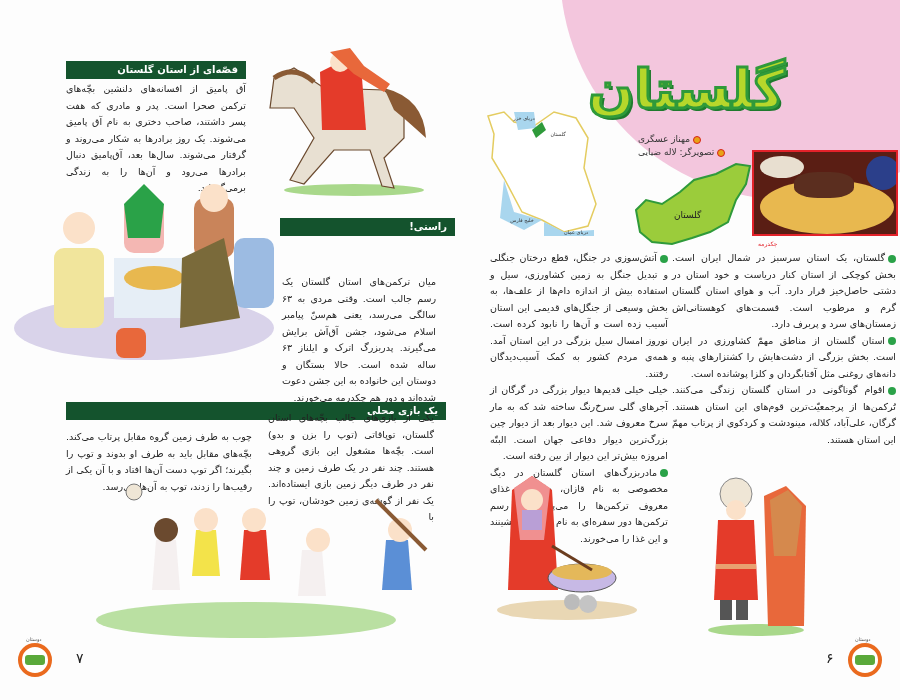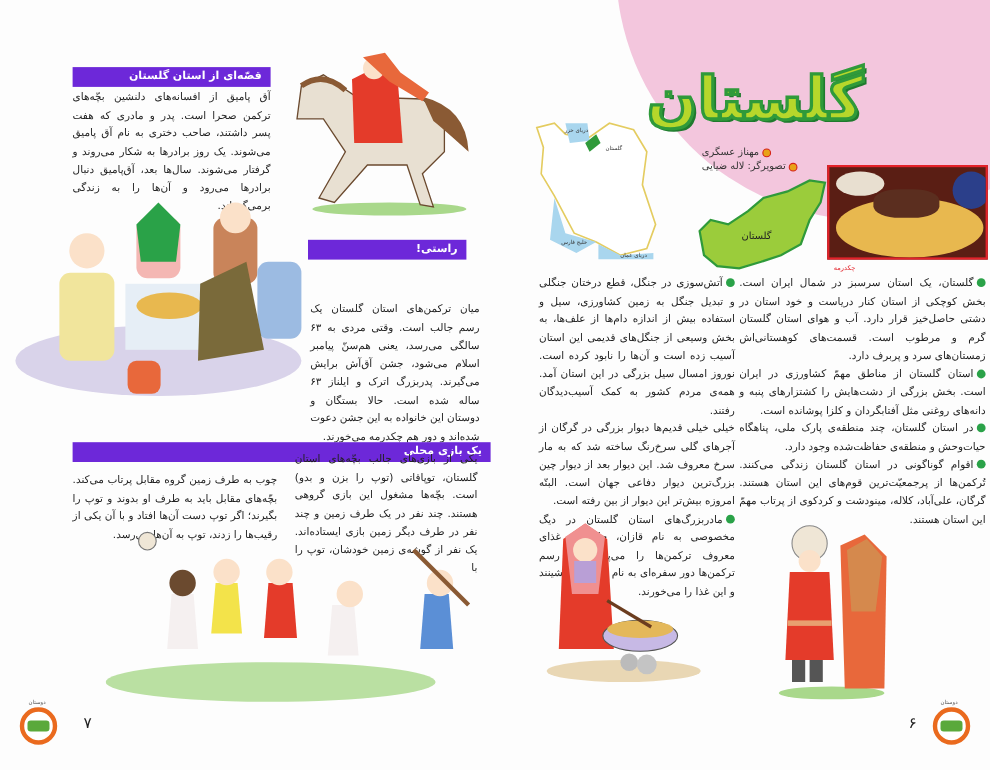--- a/index.html
+++ b/index.html
@@ -3,21 +3,21 @@
 <meta charset="utf-8">
 <style>
   * { box-sizing: border-box; margin: 0; padding: 0; }
   html, body { width: 900px; height: 700px; overflow: hidden; background: #fdfdfd; }
   body { position: relative; font-family: "DejaVu Sans", sans-serif; color: #222; }
   .spread { position: absolute; left: 0; top: 0; width: 900px; height: 700px; background: #fdfdfd; overflow: hidden; }
   .pink-corner { position: absolute; right: -120px; top: -260px; width: 460px; height: 460px; border-radius: 50%; background: #f3c6dd; }
   .abs { position: absolute; }
   .rtl { direction: rtl; text-align: justify; }
   .body-text { font-size: 9.5px; line-height: 16.5px; color: #222; }
-  .red-header { position: absolute; height: 18px; background: #6d28d9; color: #fff; font-size: 10px; font-weight: bold; direction: rtl; padding-right: 8px; line-height: 18px; }
+  .red-header { position: absolute; height: 18px; background: #14532d; color: #fff; font-size: 10px; font-weight: bold; direction: rtl; padding-right: 8px; line-height: 18px; }
   .bullet { display: inline-block; width: 8px; height: 8px; border-radius: 50%; background: #2aa248; margin-left: 3px; vertical-align: middle; }
   .title-main { position: absolute; left: 588px; top: 58px; font-size: 54px; font-weight: bold; color: #b6d72b; -webkit-text-stroke: 3px #2f9a3a; letter-spacing: 1px; direction: rtl; font-family: "DejaVu Sans", sans-serif; text-shadow: 3px 3px 0 #1f7a2e; }
   .credit { position: absolute; left: 638px; font-size: 9px; direction: rtl; color: #333; }
   .credit .dot { display: inline-block; width: 8px; height: 8px; border-radius: 50%; background: #e8a318; border: 1.5px solid #d6221a; margin-left: 3px; vertical-align: middle; }
   .page-num { position: absolute; font-size: 14px; color: #222; }
   .badge { position: absolute; width: 34px; height: 34px; border-radius: 50%; border: 4px solid #ea6a1e; background: #fff; display: flex; align-items: center; justify-content: center; }
   .badge .inner { width: 20px; height: 10px; background: #5aa93b; border-radius: 3px; }
   .badge-label { position: absolute; font-size: 5px; color: #555; }
   .caption { position: absolute; font-size: 6px; color: #e3222a; }
   svg { display: block; }
@@ -60,21 +60,20 @@
     <div class="abs" style="left:6px; top:28px; width:134px; height:54px; border-radius:50%; background:#e8b84f;"></div>
     <div class="abs" style="left:40px; top:20px; width:60px; height:26px; border-radius:40%; background:#5b2e1f;"></div>
     <div class="abs" style="left:6px; top:4px; width:44px; height:22px; border-radius:50%; background:#e8dfd0;"></div>
     <div class="abs" style="left:112px; top:4px; width:34px; height:34px; border-radius:50%; background:#2b3f8a;"></div>
   </div>
   <div class="caption" style="left:758px; top:240px;">چکدرمه</div>
 
   <div class="abs rtl body-text" style="left:672px; top:250px; width:224px;">
     <p><span class="bullet"></span><span>گلستان، یک استان سرسبز در شمال ایران است. بخش کوچکی از استان کنار دریاست و خود استان در دشتی حاصل‌خیز قرار دارد. آب و هوای استان گلستان گرم و مرطوب است. قسمت‌های کوهستانی‌اش زمستان‌های سرد و پربرف دارد.</span></p>
     <p><span class="bullet"></span><span>استان گلستان از مناطق مهمّ کشاورزی در ایران است. بخش بزرگی از دشت‌هایش را کشتزارهای پنبه و دانه‌های روغنی مثل آفتابگردان و کلزا پوشانده است.</span></p>
-    <p><span class="bullet"></span><span>در استان گلستان، چند منطقه‌ی پارک ملی، پناهگاه حیات‌وحش و منطقه‌ی حفاظت‌شده وجود دارد.</span></p>
     <p><span class="bullet"></span><span>اقوام گوناگونی در استان گلستان زندگی می‌کنند. تُرکمن‌ها از پرجمعیّت‌ترین قوم‌های این استان هستند. گرگان، علی‌آباد، کلاله، مینودشت و کردکوی از پرتاب مهمّ این استان هستند.</span></p>
   </div>
 
   <div class="abs rtl body-text" style="left:490px; top:250px; width:178px;">
     <p><span class="bullet"></span><span>آتش‌سوزی در جنگل، قطع درختان جنگلی و تبدیل جنگل به زمین کشاورزی، سیل و استفاده بیش از اندازه دام‌ها از علف‌ها، به بخش وسیعی از جنگل‌های قدیمی این استان آسیب زده است و آن‌ها را نابود کرده است. نوروز امسال سیل بزرگی در این استان آمد. همه‌ی مردم کشور به کمک آسیب‌دیدگان رفتند.</span></p>
     <p><span>خیلی خیلی قدیم‌ها دیوار بزرگی در گرگان از آجرهای گلی سرخ‌رنگ ساخته شد که به مار سرخ معروف شد. این دیوار بعد از دیوار چین بزرگ‌ترین دیوار دفاعی جهان است. البتّه امروزه بیش‌تر این دیوار از بین رفته است.</span></p>
     <p><span class="bullet"></span><span>مادربزرگ‌های استان گلستان در دیگ مخصوصی به نام قازان، چکدرمه، غذای معروف ترکمن‌ها را می‌پزند. به رسم ترکمن‌ها دور سفره‌ای به نام تاچاق می‌نشینند و این غذا را می‌خورند.</span></p>
   </div>
 
   <div class="abs" style="left:492px; top:470px; width:150px; height:150px;">
@@ -137,21 +136,21 @@
       <rect x="120" y="20" width="40" height="55" rx="10" fill="#f4b7b3"></rect>
       <path d="M120 26 L140 6 L160 26 L156 60 L124 60 Z" fill="#2aa248"></path>
       <rect x="190" y="20" width="40" height="60" rx="10" fill="#c9845a"></rect>
       <circle cx="210" cy="20" r="14" fill="#fbe1c9"></circle>
       <rect x="230" y="60" width="40" height="70" rx="10" fill="#9cbbe2"></rect>
       <path d="M178 80 L220 60 L236 140 L176 150 Z" fill="#7a6a3a"></path>
       <rect x="112" y="150" width="30" height="30" rx="8" fill="#e8683b"></rect>
     </svg>
   </div>
 
-  <div class="red-header" style="left:280px; top:218px; width:144px;">راستی!</div>
+  <div class="red-header" style="left:280px; top:218px; width:175px;">راستی!</div>
   <div class="abs rtl body-text" style="left:282px; top:238px; width:154px;margin-top:36px;">میان ترکمن‌های استان گلستان یک رسم جالب است. وقتی مردی به ۶۳ سالگی می‌رسد، یعنی هم‌سنّ پیامبر اسلام می‌شود، جشن آق‌آش برایش می‌گیرند. پدربزرگ اترک و ایلناز ۶۳ ساله شده است. حالا بستگان و دوستان این خانواده به این جشن دعوت شده‌اند و دور هم چکدرمه می‌خورند.</div>
 
   <div class="red-header" style="left:66px; top:390px; width:380px;margin-top:12px;">یک بازی محلی</div>
   <div class="abs rtl body-text" style="left:268px; top:410px; width:166px;">یکی از بازی‌های جالب بچّه‌های استان گلستان، توپاقاتی (توپ را بزن و بدو) است. بچّه‌ها مشغول این بازی گروهی هستند. چند نفر در یک طرف زمین و چند نفر در طرف دیگر زمین بازی ایستاده‌اند. یک نفر از گوشه‌ی زمین خودشان، توپ را با</div>
   <div class="abs rtl body-text" style="left:66px; top:429px; width:186px;">چوب به طرف زمین گروه مقابل پرتاب می‌کند. بچّه‌های مقابل باید به طرف او بدوند و توپ را بگیرند؛ اگر توپ دست آن‌ها افتاد و با آن یکی از رقیب‌ها را زدند، توپ به آن‌ها می‌رسد.</div>
 
   <div class="abs" style="left:96px; top:480px; width:340px; height:160px;">
     <svg width="340" height="160" viewBox="0 0 340 160">
       <ellipse cx="150" cy="140" rx="150" ry="18" fill="#a9d88b" opacity="0.8"></ellipse>
       <circle cx="38" cy="12" r="8" fill="#efe6d6" stroke="#777"></circle>

